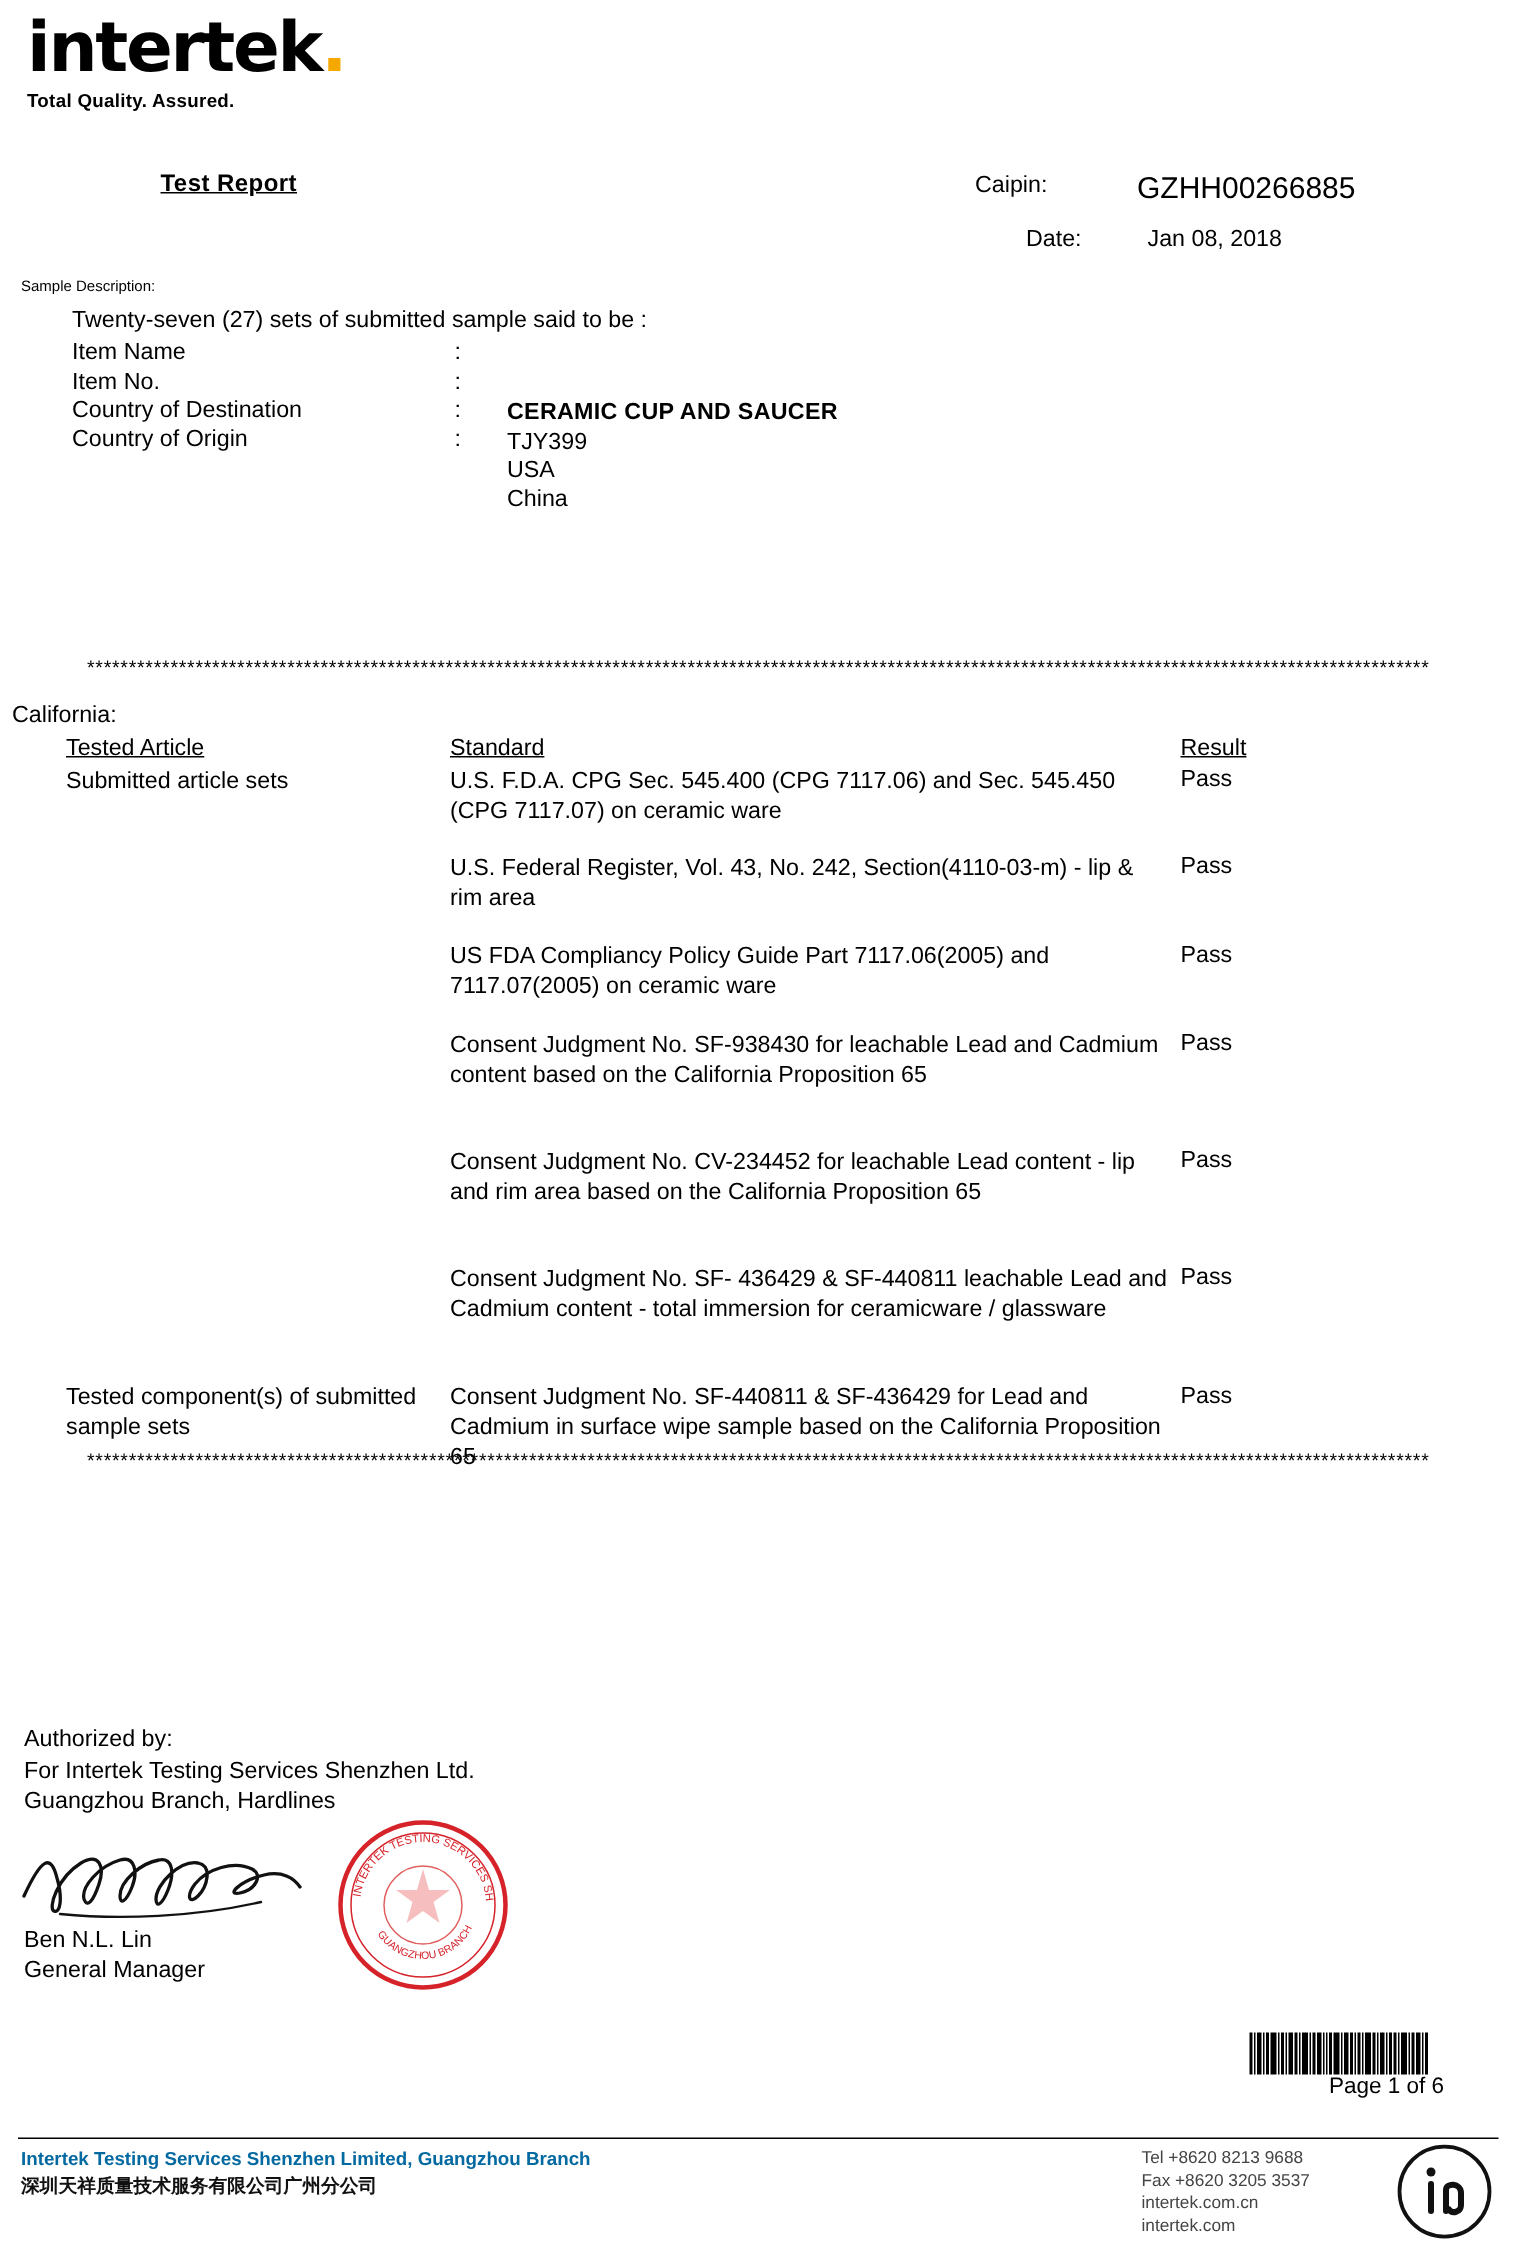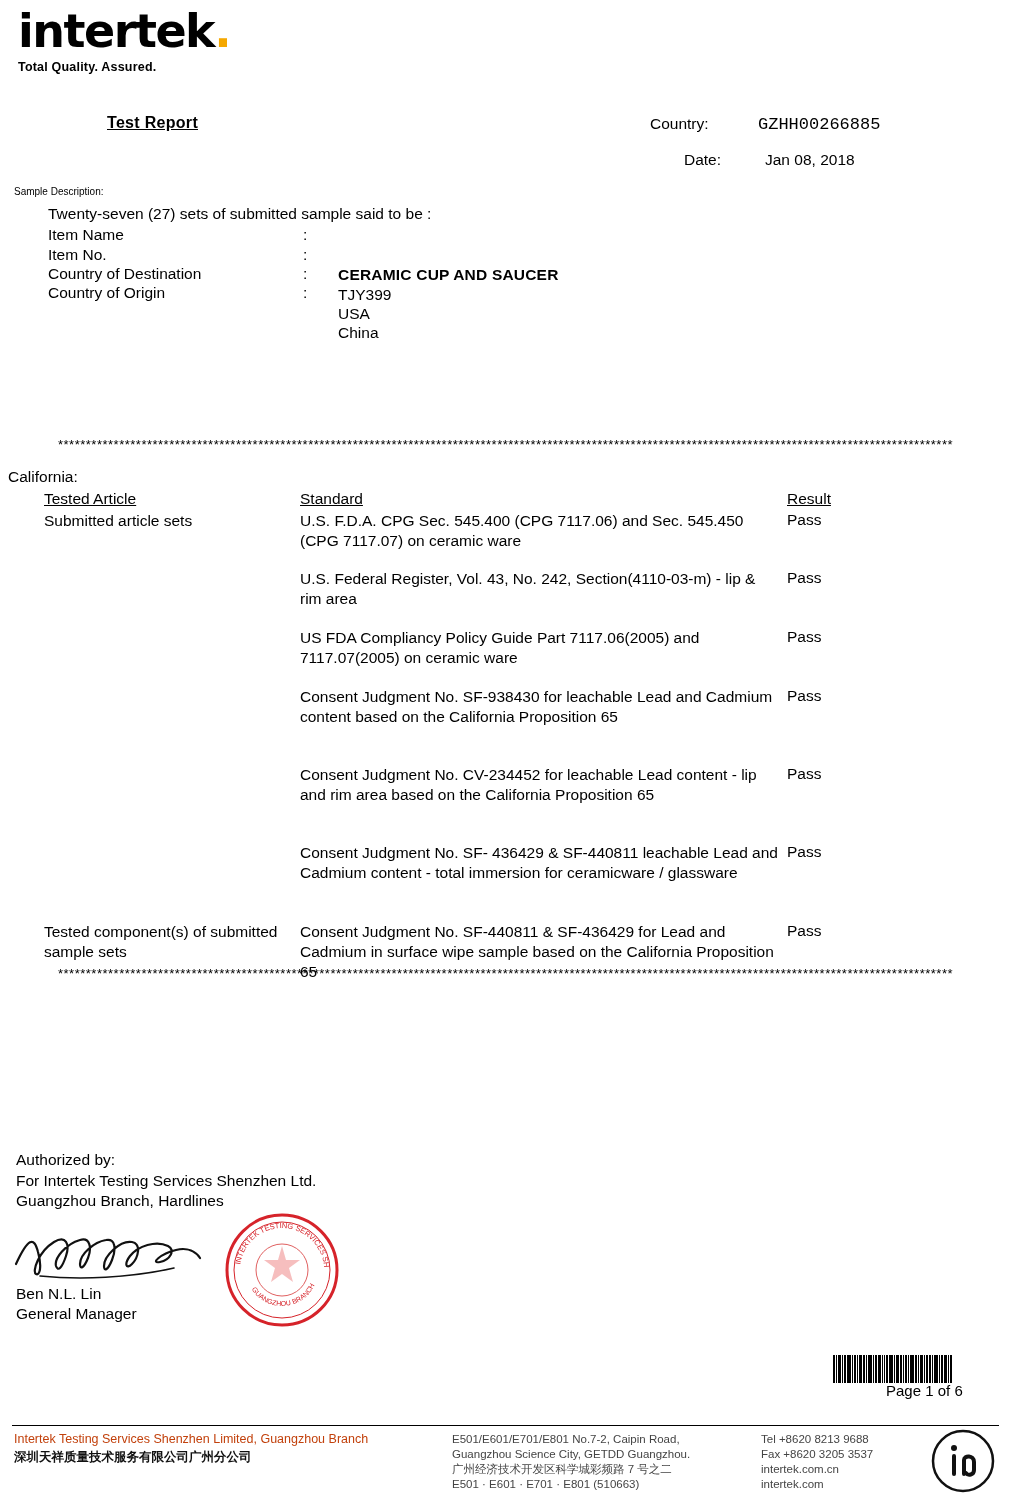--- a/index.html
+++ b/index.html
@@ -63,22 +63,21 @@
   .hdr-num-label {
     position: absolute;
     left: 650px;
     top: 115px;
     font-size: 15.5px;
   }
   .hdr-num-value {
     position: absolute;
     left: 758px;
     top: 115px;
-    font-size: 17px;
-    font-family: Liberation Mono, monospace;
+    font-size: 20px;
   }
   .hdr-date-label {
     position: absolute;
     left: 684px;
     top: 151px;
     font-size: 15.5px;
   }
   .hdr-date-value {
     position: absolute;
     left: 765px;
@@ -216,22 +215,22 @@
     background: #000;
   }
   .foot-col1 {
     position: absolute;
     left: 14px;
     top: 1432px;
     width: 430px;
   }
   .foot-col1 .l1 {
     font-size: 12.5px;
-    font-weight: normal;
-    color: #c2410c;
+    font-weight: bold;
+    color: #0369a1;
   }
   .foot-col1 .l2 {
     font-size: 12.5px;
     font-weight: bold;
     color: #111;
     margin-top: 3px;
   }
   .foot-col2 {
     position: absolute;
     left: 452px;
@@ -262,21 +261,21 @@
 <body>
 
 <div class="page">
 
   <div class="logo-block">
     <div class="logo-word"><span>intertek</span><span class="dot">.</span></div>
     <div class="logo-tag">Total Quality. Assured.</div>
   </div>
 
   <div class="title">Test Report</div>
-  <div class="hdr-num-label">Country:</div>
+  <div class="hdr-num-label">Caipin:</div>
   <div class="hdr-num-value">GZHH00266885</div>
   <div class="hdr-date-label">Date:</div>
   <div class="hdr-date-value">Jan 08, 2018</div>
 
   <div class="sample-heading">Sample Description:</div>
   <div class="sample-sub">Twenty-seven (27) sets of submitted sample said to be :</div>
 
   <div class="sd-row sd-label" style="top:226px;">Item Name</div>
   <div class="sd-row sd-colon" style="top:226px;">:</div>
   <div class="sd-row sd-value bold" style="top:226px;">CERAMIC CUP AND SAUCER</div>
@@ -358,26 +357,20 @@
   </div>
   <div class="page-num">Page 1 of 6</div>
 
   <div class="footer-rule"></div>
 
   <div class="foot-col1">
     <div class="l1">Intertek Testing Services Shenzhen Limited, Guangzhou Branch</div>
     <div class="l2">深圳天祥质量技术服务有限公司广州分公司</div>
   </div>
 
-  <div class="foot-col2">
-    <div>E501/E601/E701/E801 No.7-2, Caipin Road,</div>
-    <div>Guangzhou Science City, GETDD Guangzhou.</div>
-    <div>广州经济技术开发区科学城彩频路 7 号之二</div>
-    <div>E501 · E601 · E701 · E801 (510663)</div>
-  </div>
 
   <div class="foot-col3">
     <div>Tel +8620 8213 9688</div>
     <div>Fax +8620 3205 3537</div>
     <div>intertek.com.cn</div>
     <div>intertek.com</div>
   </div>
 
   <svg class="foot-logo" viewBox="0 0 66 66">
     <circle cx="33" cy="33" r="30" fill="none" stroke="#111" stroke-width="2.5"></circle>

